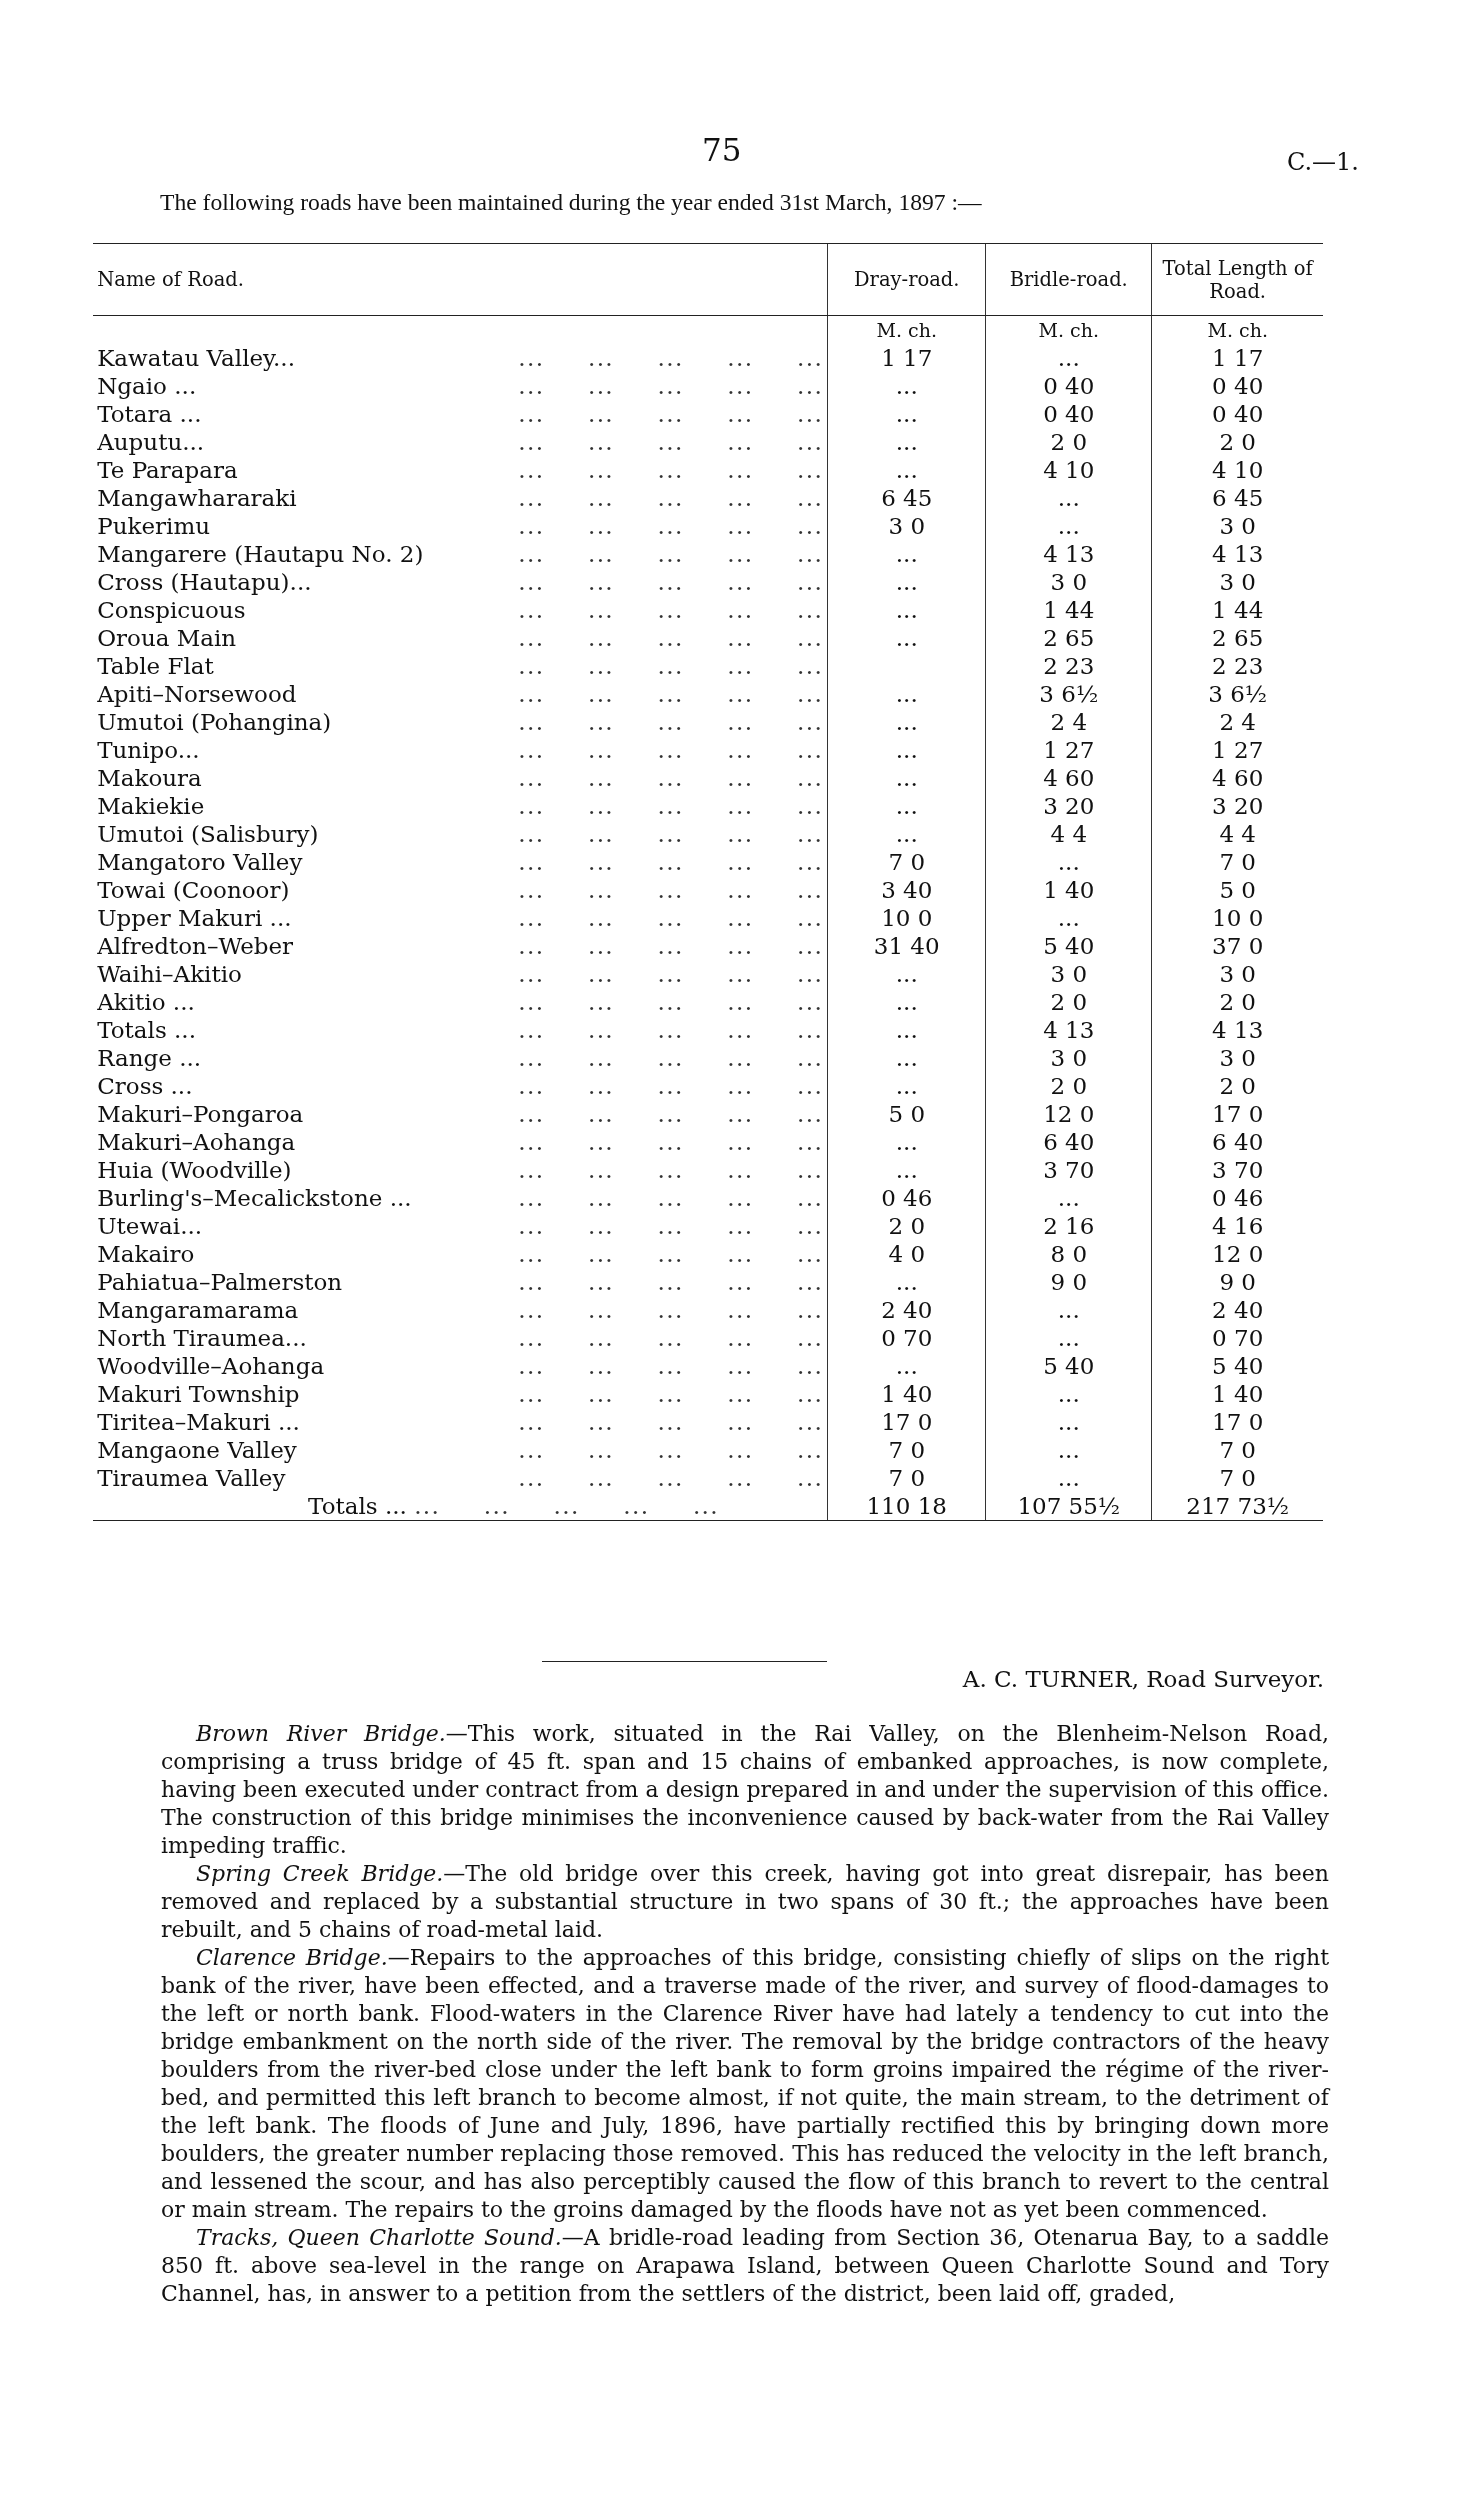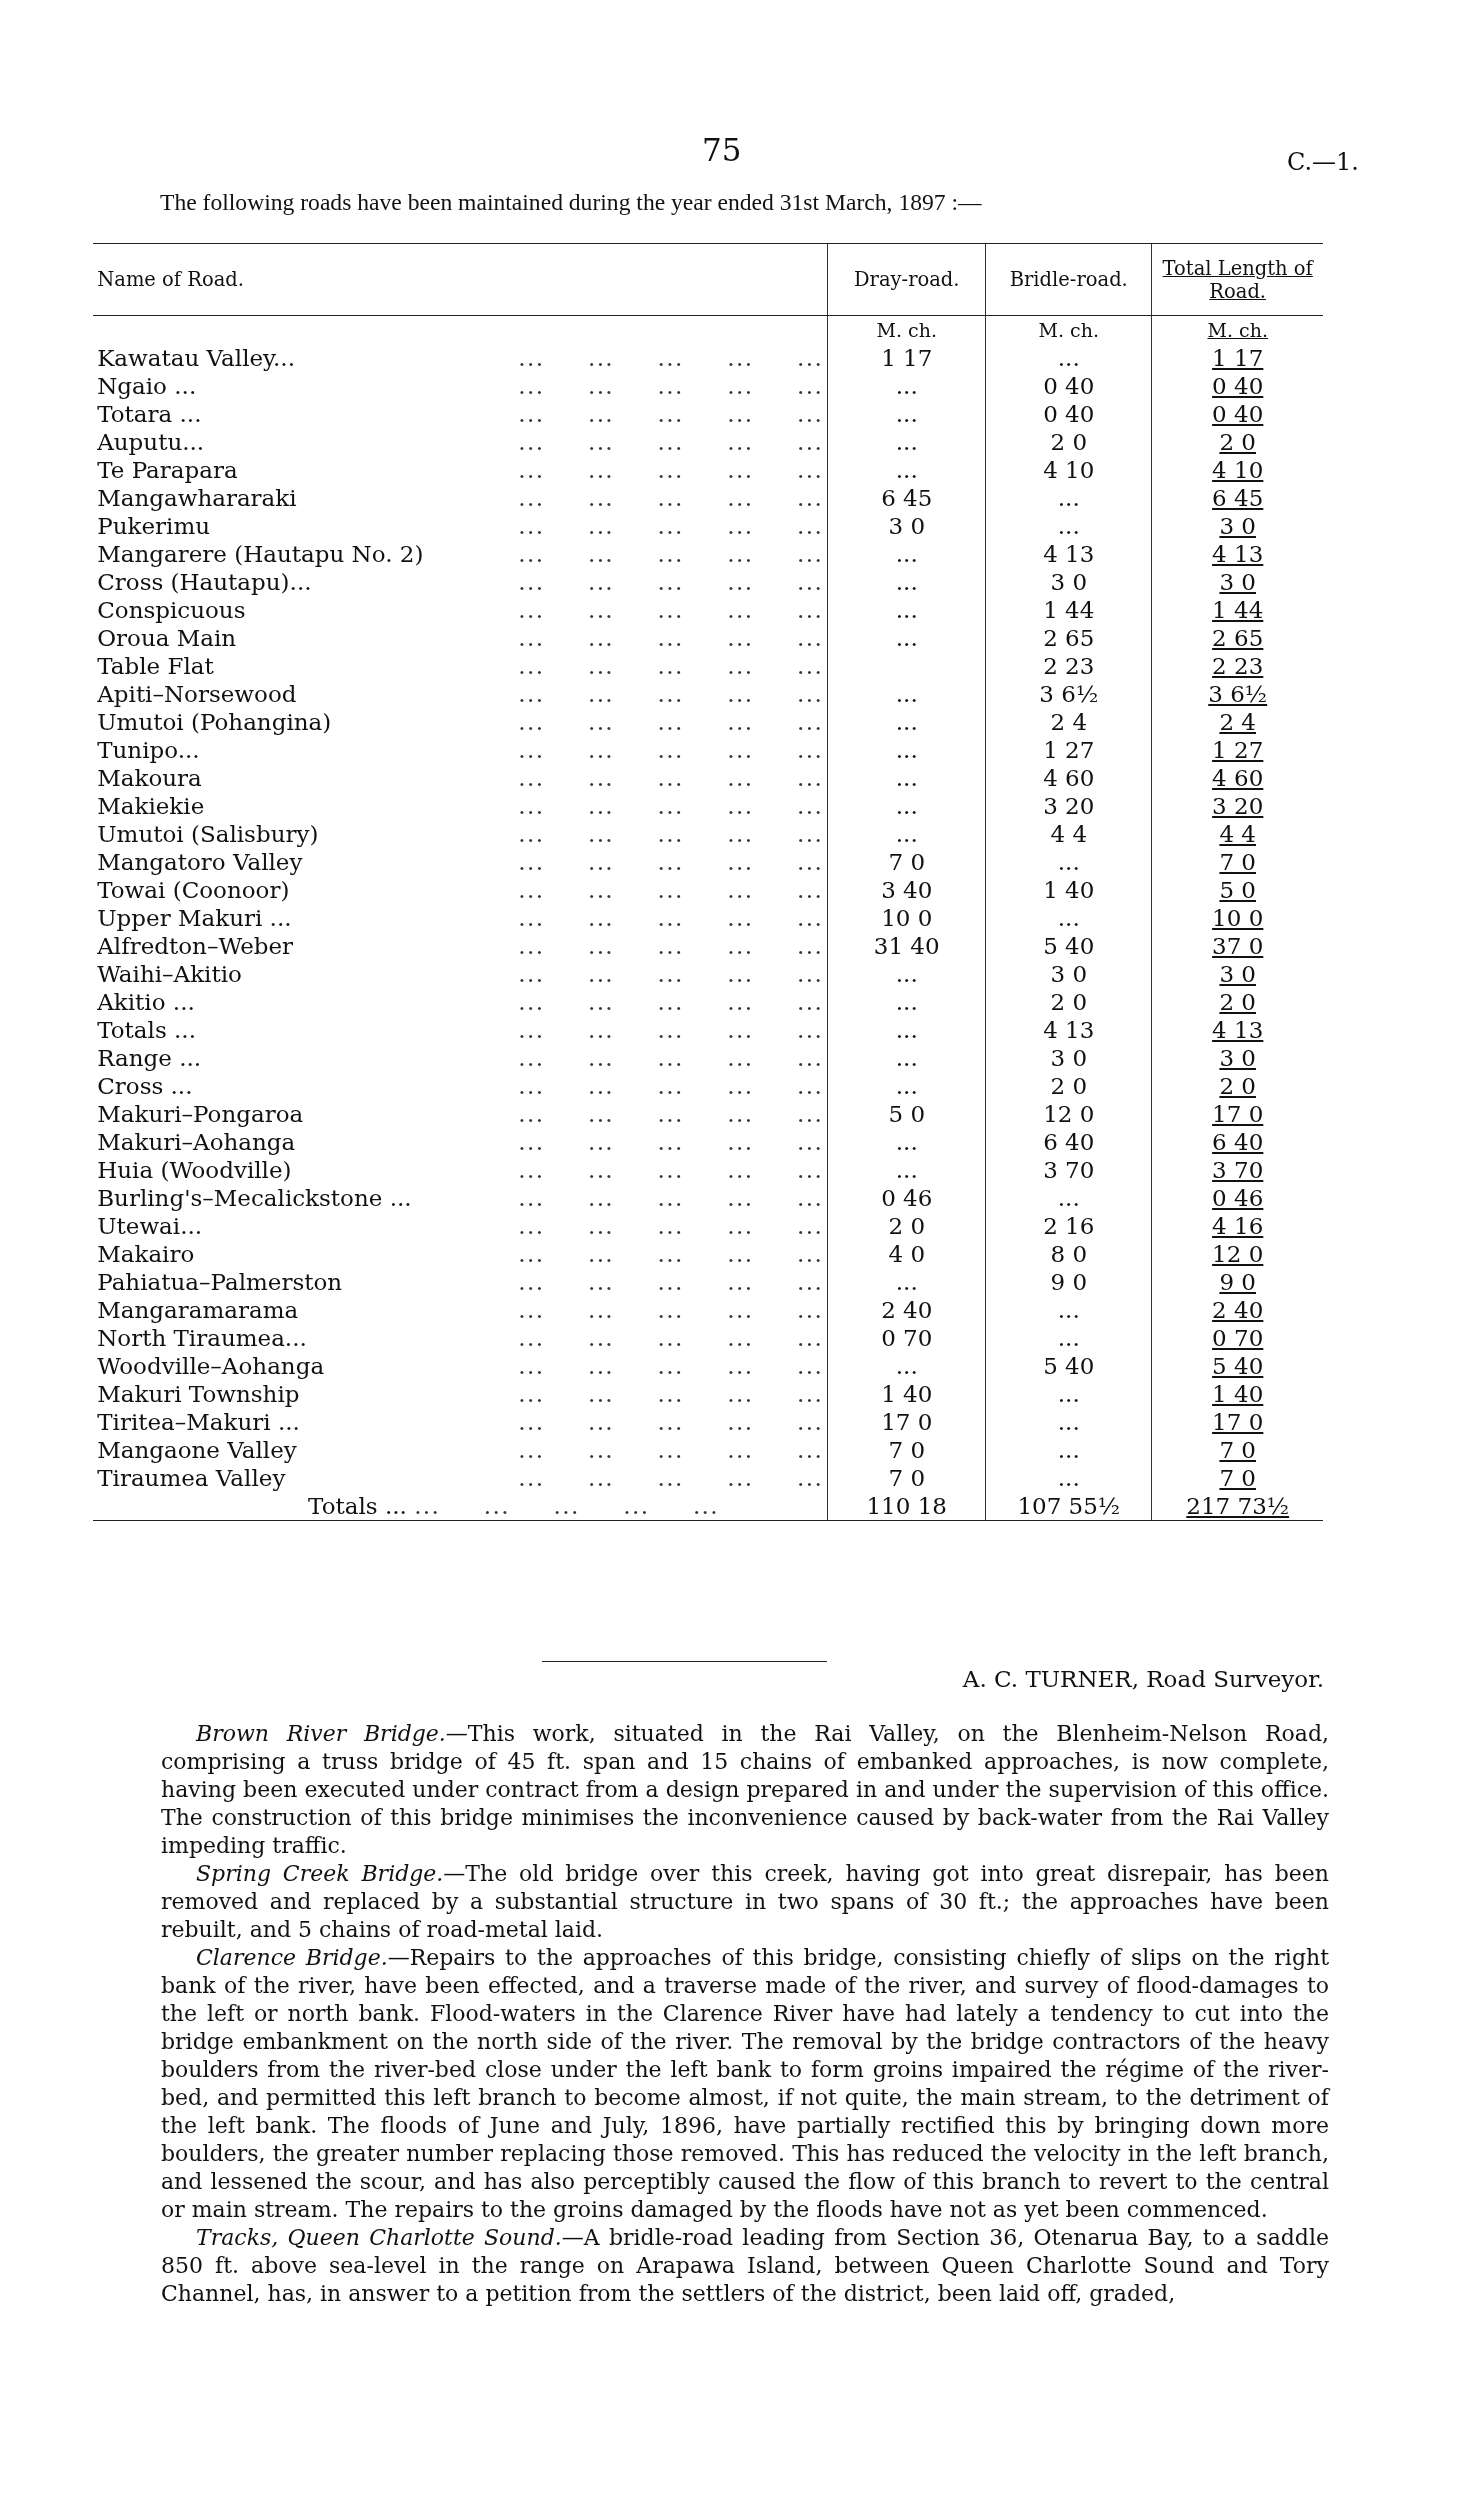--- a/index.html
+++ b/index.html
@@ -6,21 +6,21 @@
   body { width: 1478px; height: 2512px; position: relative; font-family: "DejaVu Serif", "Liberation Serif", serif; color: #111; }
   .page { position: absolute; left: 0; top: 0; width: 1478px; height: 2512px; padding-left: 20px; }
   .hdr-num { position: absolute; left: 702px; top: 132px; font-size: 31px; }
   .hdr-ref { position: absolute; right: 139px; top: 148px; font-size: 24px; }
   .intro { position: absolute; left: 160px; top: 189px; font-size: 23.6px; font-family: "Liberation Serif", serif; }
   table.roads { position: absolute; left: 93px; top: 243px; width: 1230px; border-collapse: collapse; font-size: 23px; }
   table.roads th { font-weight: normal; font-size: 19.5px; padding: 12.5px 4.2px; border-top: 1.4px solid #222; border-bottom: 1.4px solid #222; }
   table.roads td { padding: 0 4.2px; height: 28px; line-height: 28px; white-space: nowrap; }
   .c-name { width: 685px; text-align: left; }
   .c-dray, .c-bridle, .c-total { text-align: center; border-left: 1px solid #333; }
-  .c-dray { width: 170px; } .c-bridle { width: 174px; } .c-total { width: 181px; text-decoration: underline; }
+  .c-dray { width: 170px; } .c-bridle { width: 174px; } .c-total { width: 181px; }
   .dots { color: #333; letter-spacing: 1.4px; }
   .unit-row td { height: 49px; line-height: 63px; font-size: 19px; }
   .totals td { height: 56px; line-height: 56px; border-bottom: 1.4px solid #222; }
   .totals .c-name { padding-left: 111px; text-align: center; }
   .sig { position: absolute; right: 174px; top: 1620px; font-size: 23px; margin-top: 46px; }
   .rule { position: absolute; left: 542px; top: 1661px; width: 285px; border-top: 1.4px solid #222; }
   .section { position: absolute; left: 0; width: 1478px; top: 1674px; text-align: center; font-size: 25px; letter-spacing: 1.4px; }
   .body-text { position: absolute; left: 161px; top: 1720px; width: 1168px; font-size: 22px; line-height: 28px; text-align: justify; }
   .body-text p { margin: 0; text-indent: 35px; }
   .body-text i { font-style: italic; }

